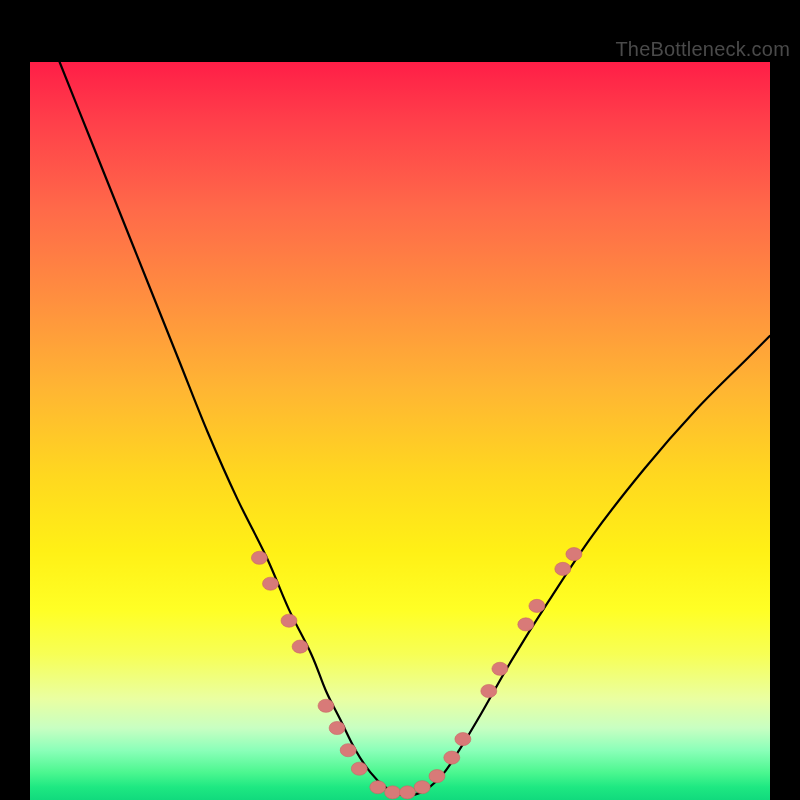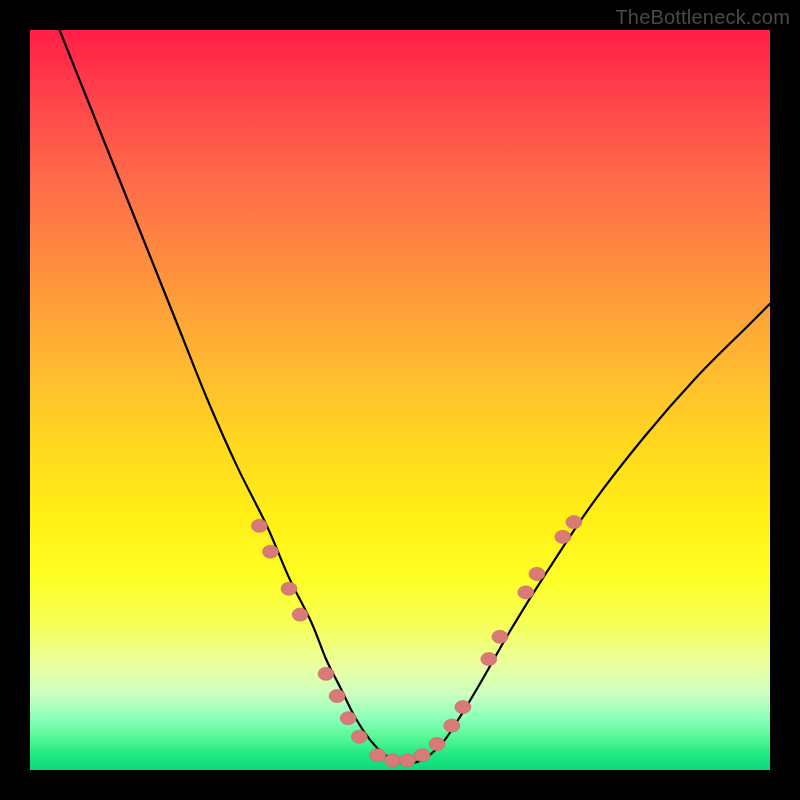--- a/index.html
+++ b/index.html
@@ -9,20 +9,21 @@
     height: 800px;
     overflow: hidden;
     background: #000;
     font-family: Arial, Helvetica, sans-serif;
   }
   .outer {
     width: 800px;
     height: 760px;
     background: #000;
     position: relative;
+    margin-top: 32px;
   }
   .watermark {
     position: absolute;
     top: 6px;
     right: 10px;
     color: #4a4a4a;
     font-size: 20px;
     font-weight: 500;
     letter-spacing: 0.2px;
     z-index: 20;

